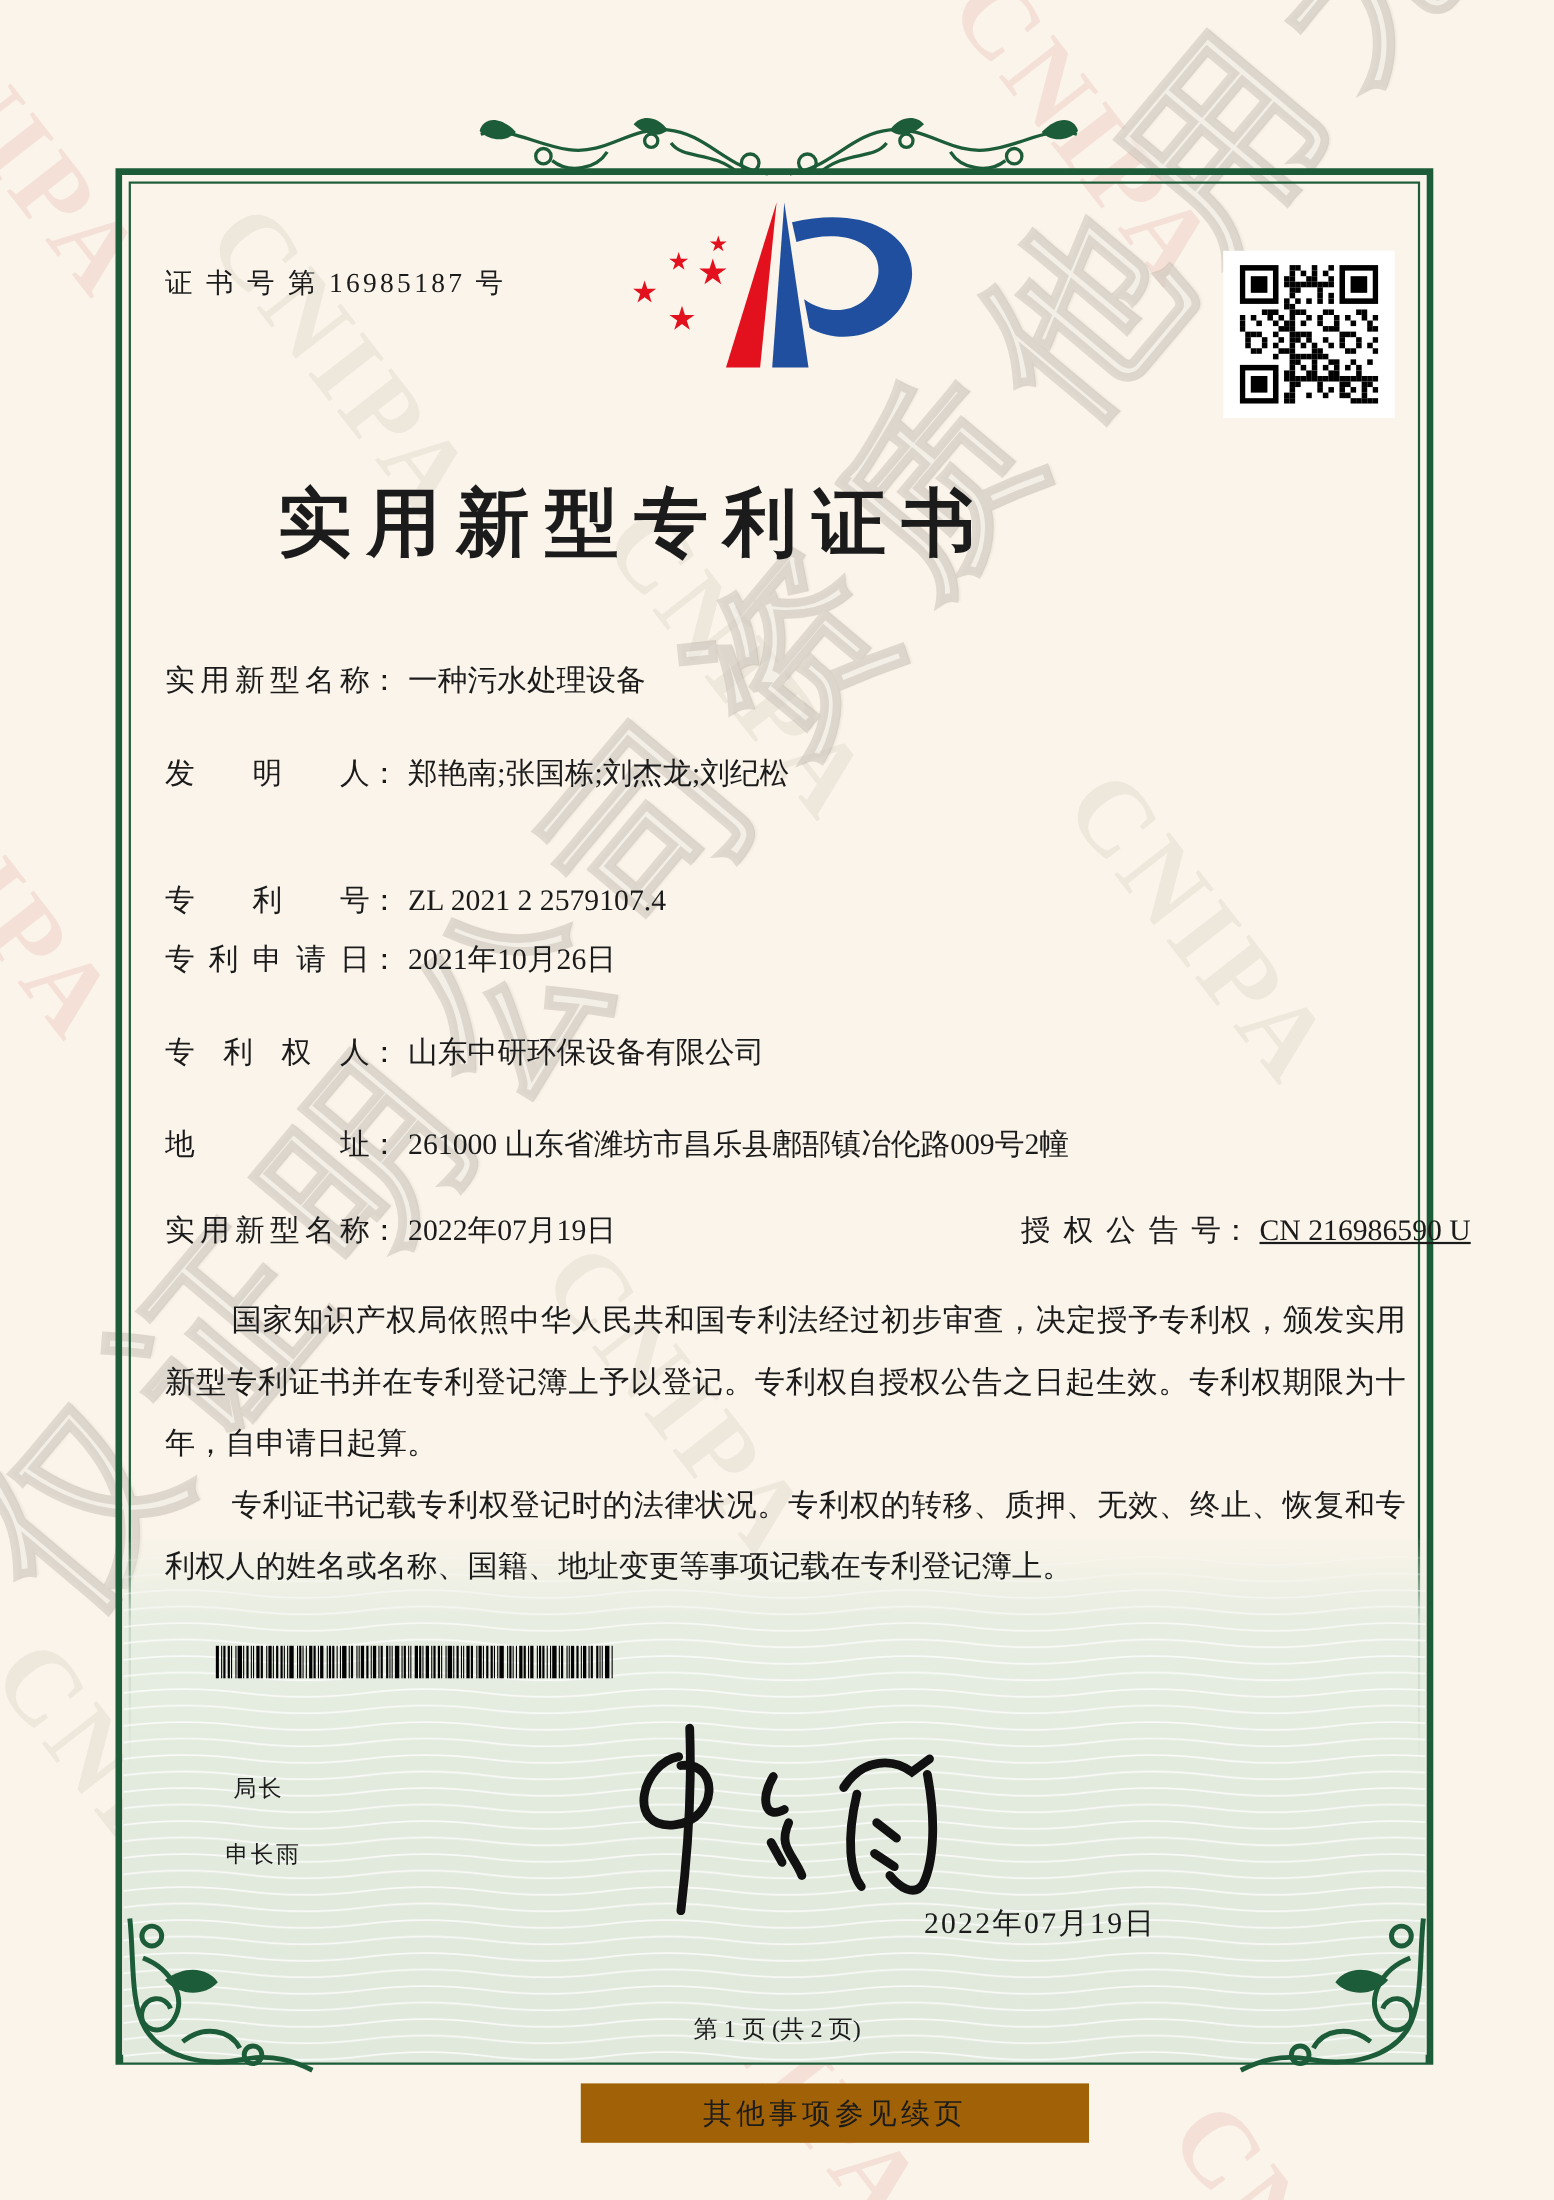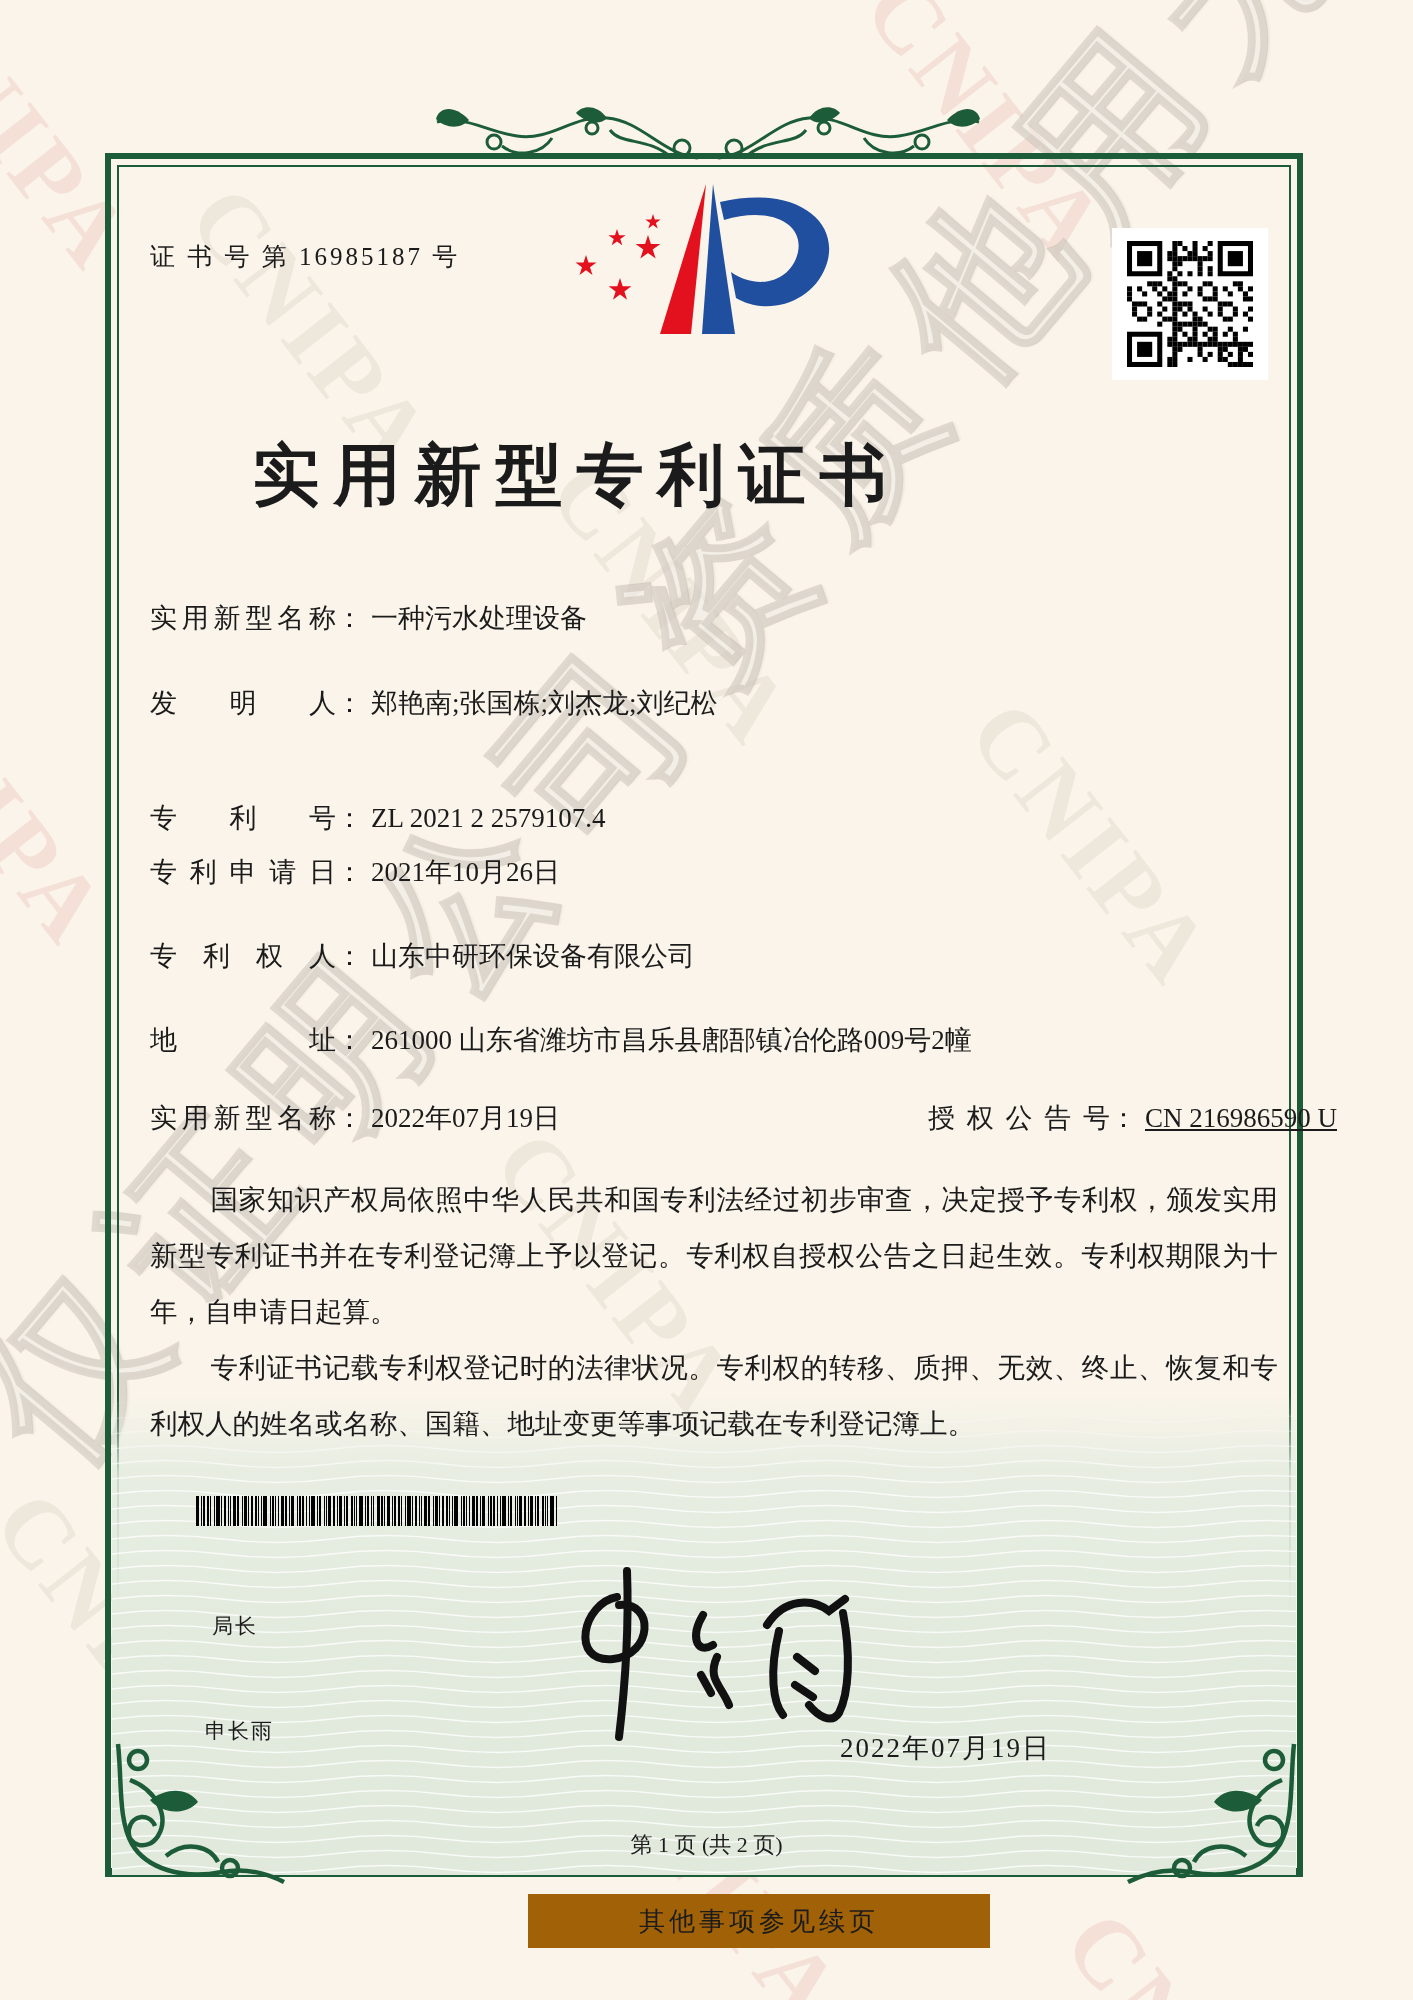--- a/index.html
+++ b/index.html
@@ -500,21 +500,21 @@
         <rect x="339" y="0" width="1" height="30" fill="#000"></rect>
         <rect x="341" y="0" width="2" height="30" fill="#000"></rect>
         <rect x="346" y="0" width="2" height="30" fill="#000"></rect>
         <rect x="349" y="0" width="1" height="30" fill="#000"></rect>
         <rect x="351" y="0" width="1" height="30" fill="#000"></rect>
         <rect x="354" y="0" width="4" height="30" fill="#000"></rect>
         <rect x="360" y="0" width="1" height="30" fill="#000"></rect>
       </svg>
 
     <div class="signer" style="top:1612px;">局长</div>
-    <div class="signer" style="top:1672px;left:205px;margin-top:45px;">申长雨</div>
+    <div class="signer" style="top:1672px;left:205px;">申长雨</div>
 
     <svg class="signature-svg" width="330" height="190" viewBox="0 0 330 190">
       <g fill="none" stroke="#111" stroke-width="8" stroke-linecap="round">
         <path d="M72 42 C38 48 24 108 68 104 C108 100 110 46 74 50"></path>
         <path d="M82 16 C84 70 80 132 74 182"></path>
         <path d="M158 60 C146 80 150 100 168 90"></path>
         <path d="M172 102 C162 124 176 130 184 150"></path>
         <path d="M156 120 L166 138"></path>
         <path d="M222 70 C240 42 268 44 284 56 L300 44"></path>
         <path d="M234 76 C224 118 228 148 238 160"></path>

